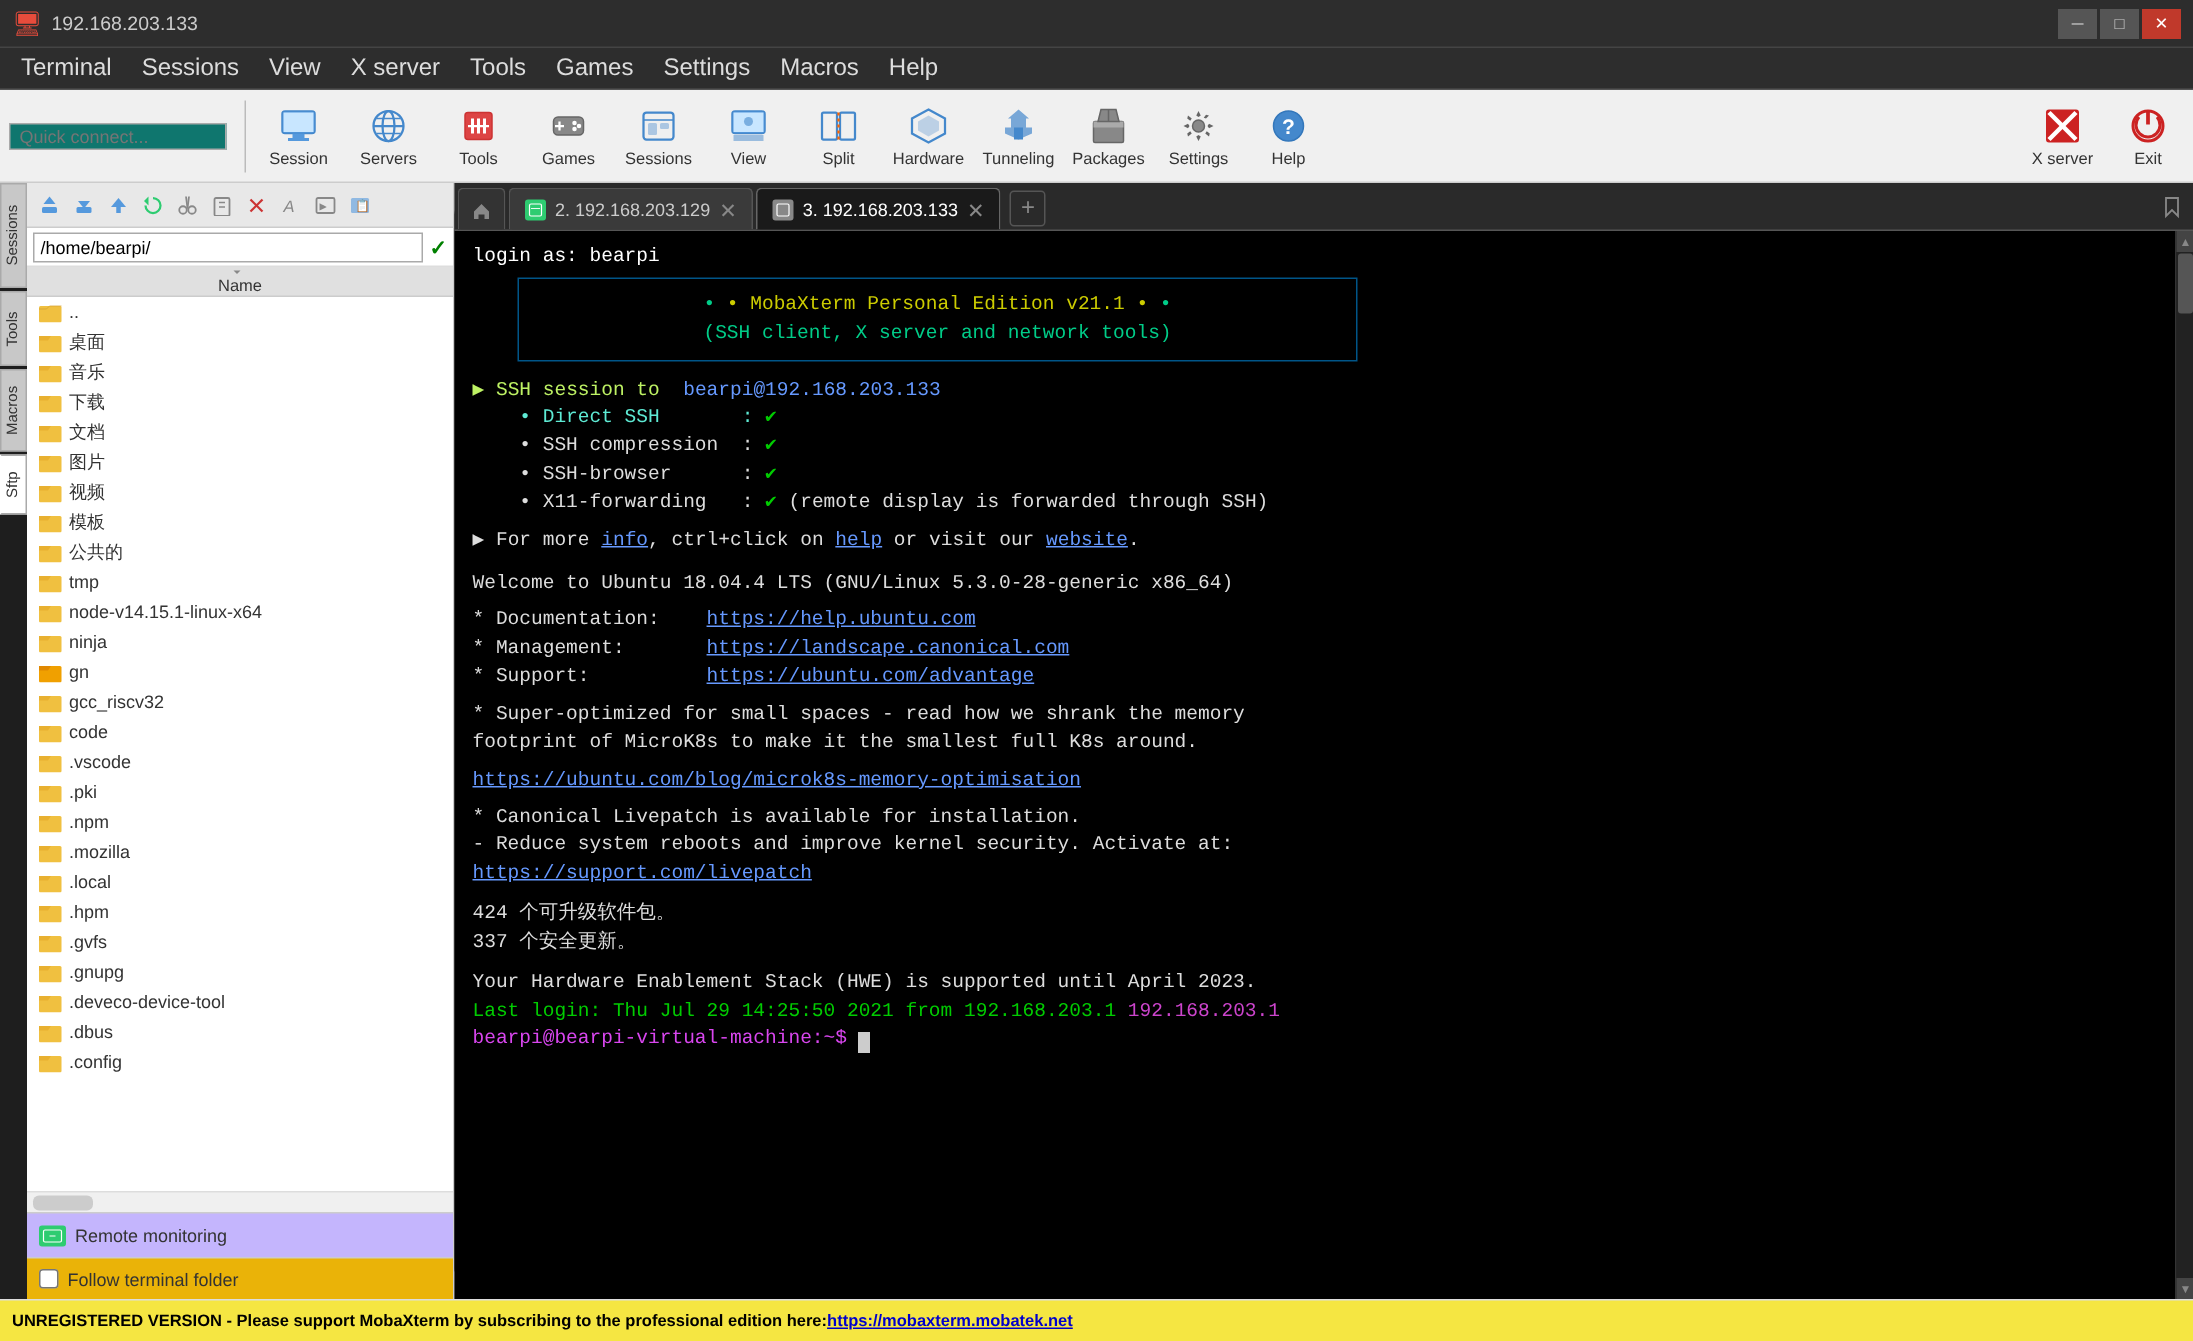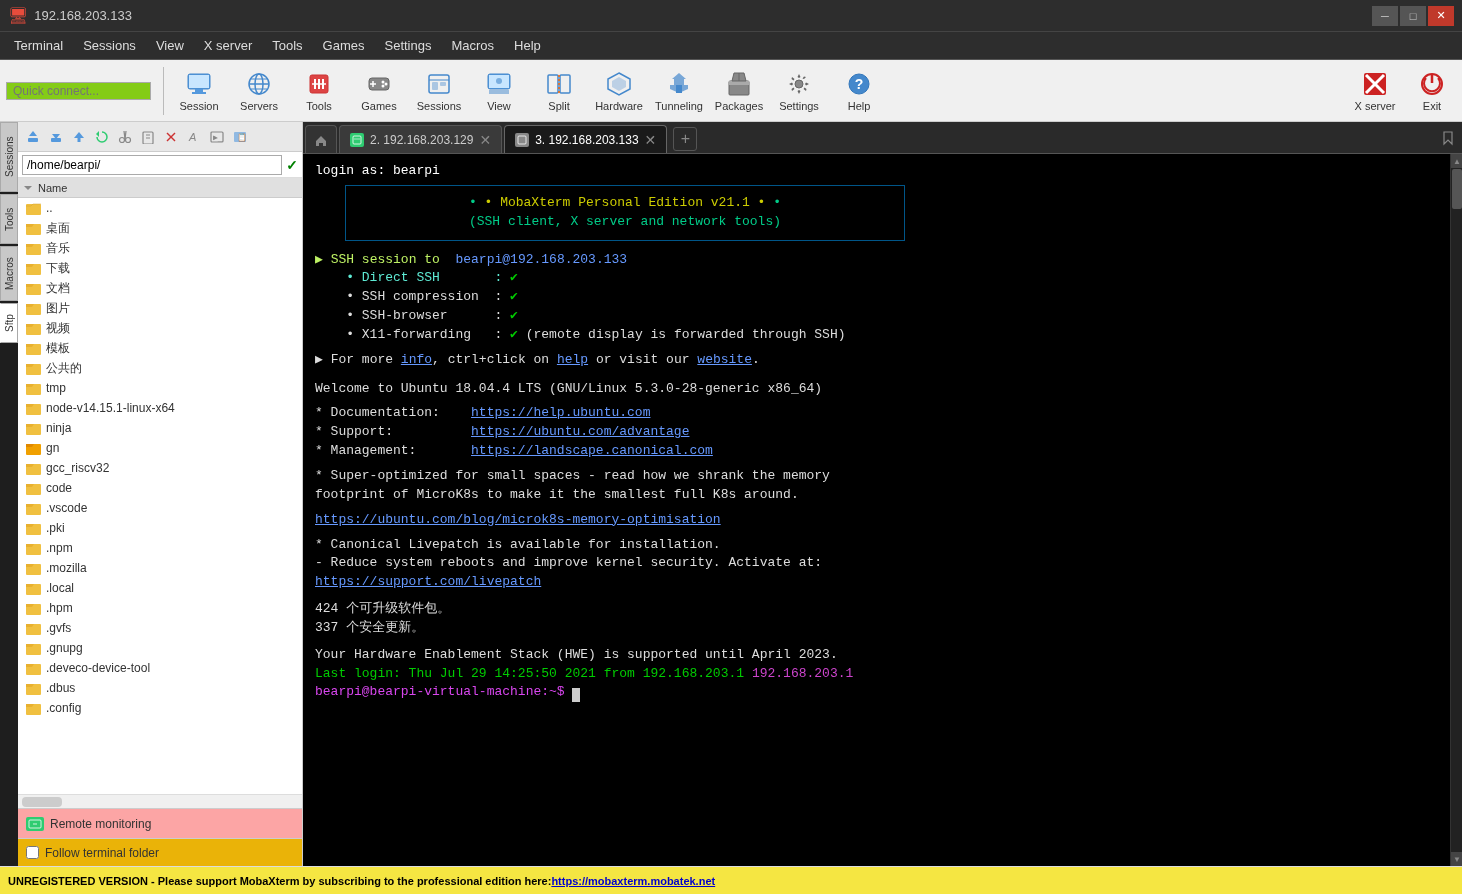--- a/index.html
+++ b/index.html
@@ -27,21 +27,21 @@
     #menubar {
       height: 28px;
       background: #2d2d2d;
       display: flex;
       align-items: center;
       padding: 0 4px;
       border-bottom: 1px solid #555;
     }
     .menu-item {
       color: #ddd;
-      font-size: 13px;
+      font-size: 16px;
       padding: 4px 10px;
       cursor: pointer;
     }
 
     
     #toolbar {
       height: 62px;
       background: #f0f0f0;
       display: flex;
       align-items: center;
@@ -108,21 +108,21 @@
       height: 20px;
       padding-left: 8px;
       cursor: pointer;
       font-size: 12px;
       color: #333;
     }
 
     
     #remote-monitor-btn {
       height: 30px;
-      background: #fca5a5;
+      background: #c4b5fd;
       border: none;
       border-top: 1px solid #ccc;
       display: flex;
       align-items: center;
       padding: 0 8px;
       gap: 6px;
       cursor: pointer;
       font-size: 12px;
       color: #333;
       width: 100%;
@@ -248,21 +248,21 @@
   <span class="menu-item">Tools</span>
   <span class="menu-item">Games</span>
   <span class="menu-item">Settings</span>
   <span class="menu-item">Macros</span>
   <span class="menu-item">Help</span>
 </div>
 
 <div id="toolbar" style="height:62px;background:#f0f0f0;display:flex;align-items:center;padding:4px 6px;gap:2px;border-bottom:1px solid #ccc;">
 
   <div style="display:flex;flex-direction:column;margin-right:6px;">
-    <input type="text" style="width: 145px; height: 18px; border: 1px solid rgb(170, 170, 170); padding: 0px 6px; font-size: 12px; background: #84cc16;" placeholder="Quick connect...">
+    <input type="text" style="width: 145px; height: 18px; border: 1px solid rgb(170, 170, 170); padding: 0px 6px; font-size: 12px; background: #0f766e;" placeholder="Quick connect...">
   </div>
   <div style="width:1px;height:48px;background:#bbb;margin:0 4px;"></div>
 
   <button class="toolbar-btn">
     <span class="toolbar-icon">
       <svg width="26" height="26" viewBox="0 0 26 26">
         <rect x="2" y="3" width="22" height="15" rx="2" fill="#5599dd" stroke="#4488cc" stroke-width="1"></rect>
         <rect x="9" y="18" width="8" height="3" fill="#5599dd"></rect>
         <rect x="6" y="21" width="14" height="2" fill="#5599dd"></rect>
         <rect x="3" y="4" width="20" height="13" fill="#c8e6ff"></rect>
@@ -502,21 +502,21 @@
             <text x="4" y="10" font-size="8" fill="white">📋</text>
           </svg>
       </button>
     </div>
 
     <div style="height:26px;background:#fff;border-bottom:1px solid #ddd;display:flex;align-items:center;padding:2px 4px;gap:4px;">
       <input type="text" style="flex: 1 1 0%; height: 20px; border: 1px solid rgb(170, 170, 170); padding: 0px 4px; font-size: 12px; background: rgb(255, 255, 255);" value="/home/bearpi/">
       <span style="color:green;font-size:14px;font-weight:bold;">✓</span>
     </div>
 
-    <div style="height:20px;background:#e0e0e0;border-bottom:1px solid #ccc;display:flex;align-items:center;padding:0 4px;">
+    <div style="height:20px;background:#e0e0e0;border-bottom:1px solid #ccc;display:flex;align-items:center;padding:0 4px;flex-direction:column;">
       <svg width="12" height="12" viewBox="0 0 12 12" style="margin-right:4px;">
           <polygon points="6,8 10,4 2,4" fill="#888"></polygon>
         </svg>
       <span style="font-size:11px;color:#333;">Name</span>
     </div>
 
     <div id="file-tree" style="flex:1;overflow-y:auto;overflow-x:hidden;background:#fff;">
 
       <div class="file-item">
         <svg width="16" height="13" viewBox="0 0 16 13" style="margin-right:4px;">
@@ -812,24 +812,24 @@
           <span style="color:#ddd;">Welcome to Ubuntu 18.04.4 LTS (GNU/Linux 5.3.0-28-generic x86_64)</span>
         </div>
 
         <div style="height:6px;"></div>
 
         
         <div>
           <span style="color:#ddd;"> * Documentation:&nbsp;&nbsp;&nbsp;&nbsp;</span><span style="color:#6699ff;text-decoration:underline;cursor:pointer;">https://help.ubuntu.com</span>
         </div>
         <div>
+          <span style="color:#ddd;"> * Management:&nbsp;&nbsp;&nbsp;&nbsp;&nbsp;&nbsp;&nbsp;</span><span style="color:#6699ff;text-decoration:underline;cursor:pointer;">https://landscape.canonical.com</span>
+        </div>
+        <div>
           <span style="color:#ddd;"> * Support:&nbsp;&nbsp;&nbsp;&nbsp;&nbsp;&nbsp;&nbsp;&nbsp;&nbsp;&nbsp;</span><span style="color:#6699ff;text-decoration:underline;cursor:pointer;">https://ubuntu.com/advantage</span>
-        </div>
-        <div>
-          <span style="color:#ddd;"> * Management:&nbsp;&nbsp;&nbsp;&nbsp;&nbsp;&nbsp;&nbsp;</span><span style="color:#6699ff;text-decoration:underline;cursor:pointer;">https://landscape.canonical.com</span>
         </div>
 
         <div style="height:6px;"></div>
 
         
         <div>
           <span style="color:#ddd;"> * Super-optimized for small spaces - read how we shrank the memory</span>
         </div>
         <div>
           <span style="color:#ddd;">   footprint of MicroK8s to make it the smallest full K8s around.</span>

